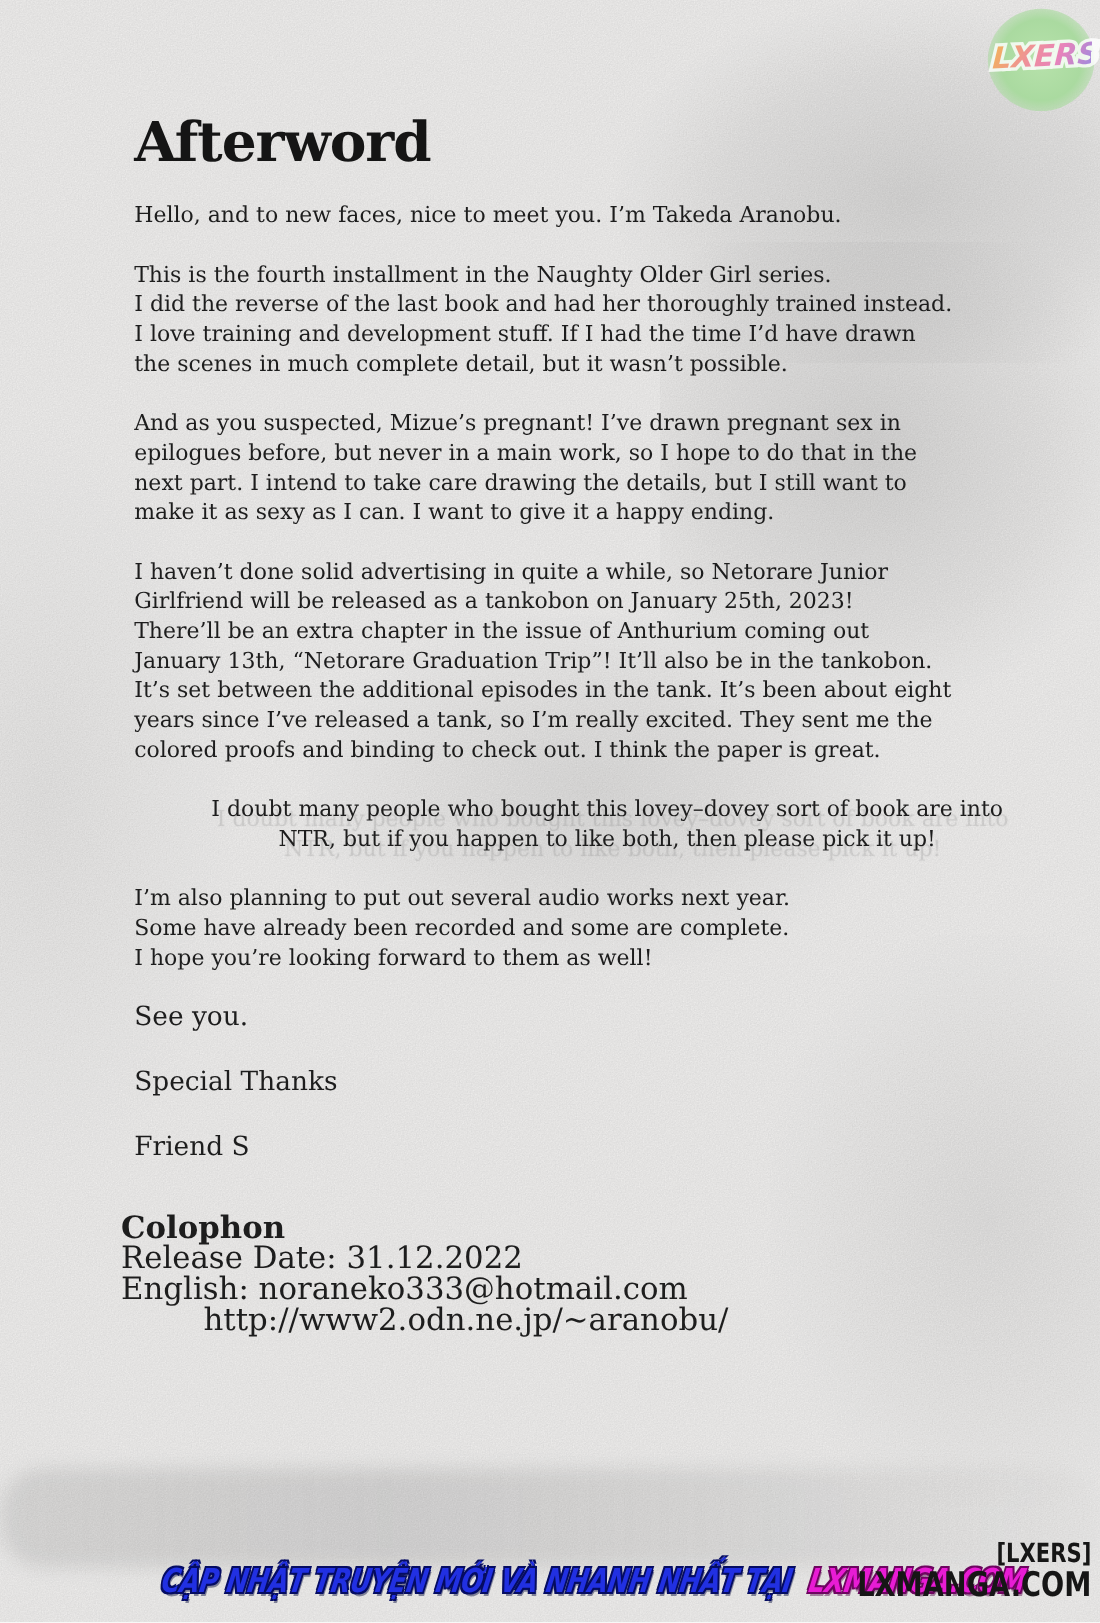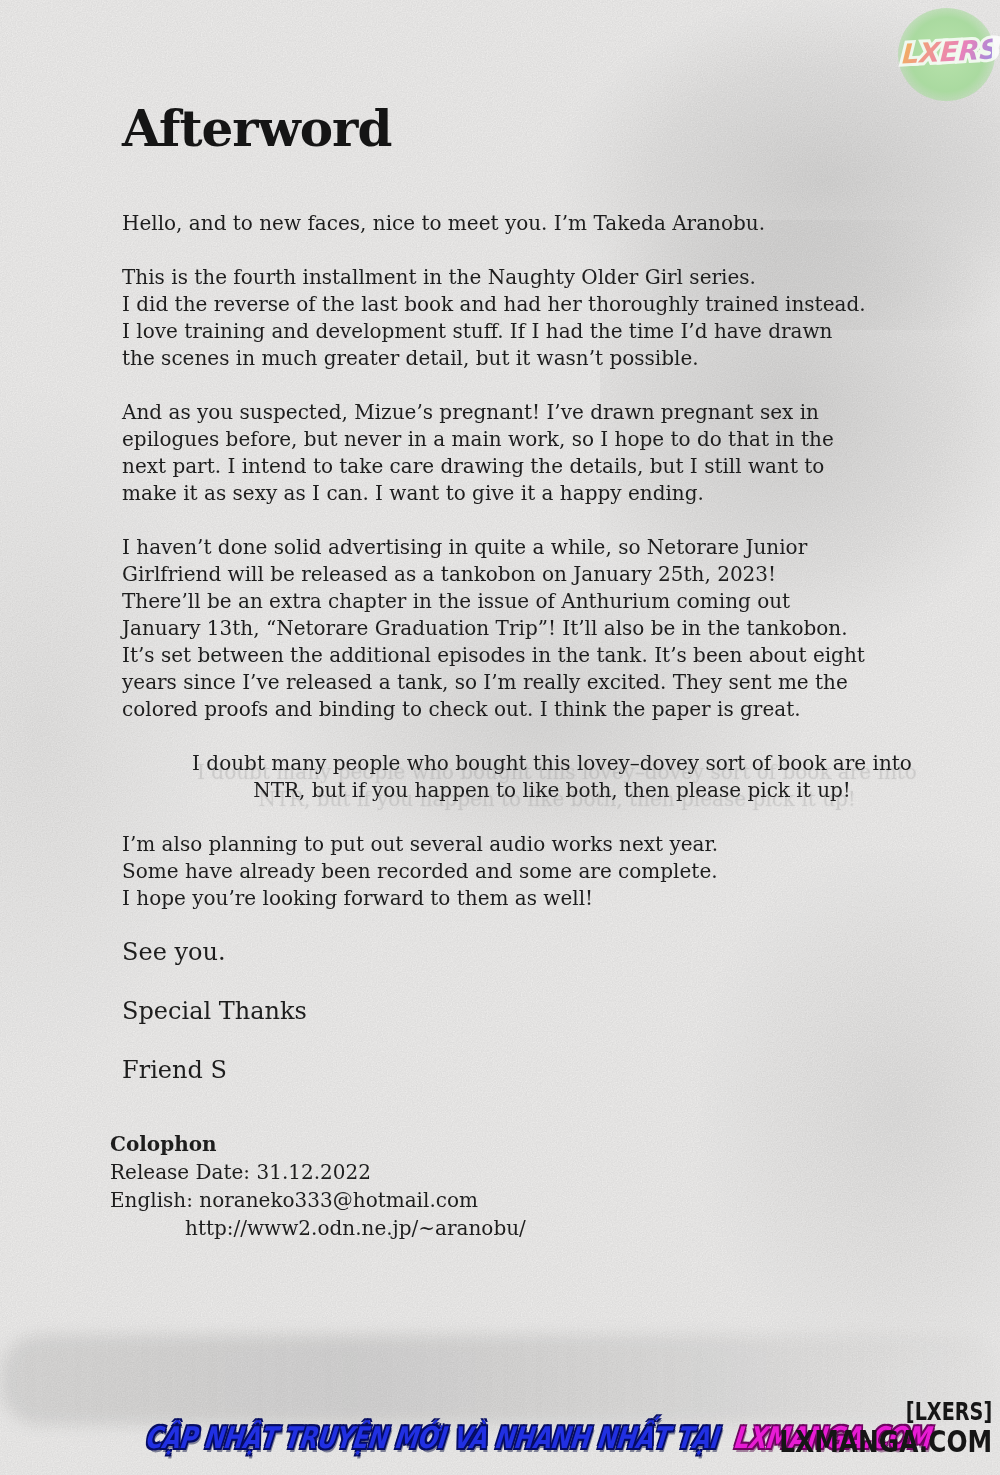--- a/index.html
+++ b/index.html
@@ -53,25 +53,25 @@
     letter-spacing: -1px;
     color: #151515;
   }
   p.body {
     margin: 0 0 27px 12px;
     font-size: 20px;
     line-height: 27px;
     white-space: pre-line;
     color: #1d1d1d;
   }
-  p.first { margin-top: 52px; }
+  p.first { margin-top: 24px; }
   p.ghost { text-shadow: 5px 9px 1px rgba(110,110,110,0.22); text-align: center; }
   p.short { margin: 0 0 32px 12px; font-size: 24px; line-height: 27px; }
 
-  .colophon { margin-top: 46px; font-size: 20px; line-height: 28px; }
+  .colophon { margin-top: 46px; font-size: 28px; line-height: 28px; }
   .colophon .heading { font-weight: bold; }
   .colophon .indent { padding-left: 75px; }
   .adaptation { margin-top: 13px; font-size: 20px; line-height: 27px; }
 
   
   .logo-badge {
     position: absolute; left: 898px; top: 8px; width: 97px; height: 93px;
     border-radius: 50%;
     background: radial-gradient(circle at 50% 50%, #b7e2ab 0%, #aadaa0 55%, rgba(170,218,160,0.55) 72%, rgba(170,218,160,0) 88%);
     z-index: 4;
@@ -155,21 +155,21 @@
     </div>
   </div>
 
   <div class="content">
     <h1 class="title">Afterword</h1>
 
     <p class="body first">Hello, and to new faces, nice to meet you. I’m Takeda Aranobu.</p>
     <p class="body">This is the fourth installment in the Naughty Older Girl series.
 I did the reverse of the last book and had her thoroughly trained instead.
 I love training and development stuff. If I had the time I’d have drawn
-the scenes in much greater detail, but it wasn’t possible.</p>
+the scenes in much complete detail, but it wasn’t possible.</p>
     <p class="body">And as you suspected, Mizue’s pregnant! I’ve drawn pregnant sex in
 epilogues before, but never in a main work, so I hope to do that in the
 next part. I intend to take care drawing the details, but I still want to
 make it as sexy as I can. I want to give it a happy ending.</p>
     <p class="body">I haven’t done solid advertising in quite a while, so Netorare Junior
 Girlfriend will be released as a tankobon on January 25th, 2023!
 There’ll be an extra chapter in the issue of Anthurium coming out
 January 13th, “Netorare Graduation Trip”! It’ll also be in the tankobon.
 It’s set between the additional episodes in the tank. It’s been about eight
 years since I’ve released a tank, so I’m really excited. They sent me the

